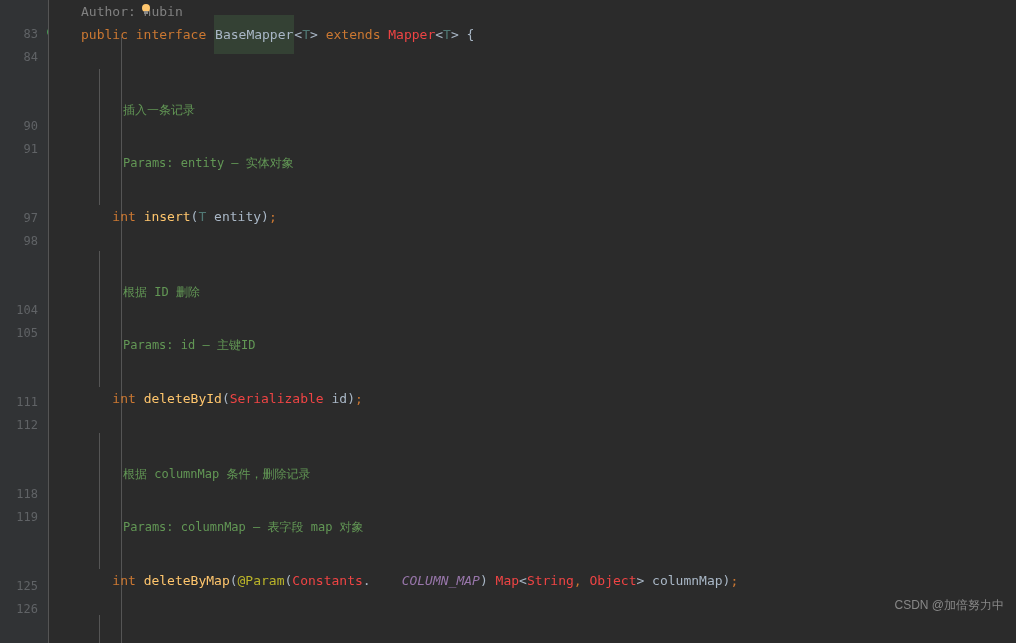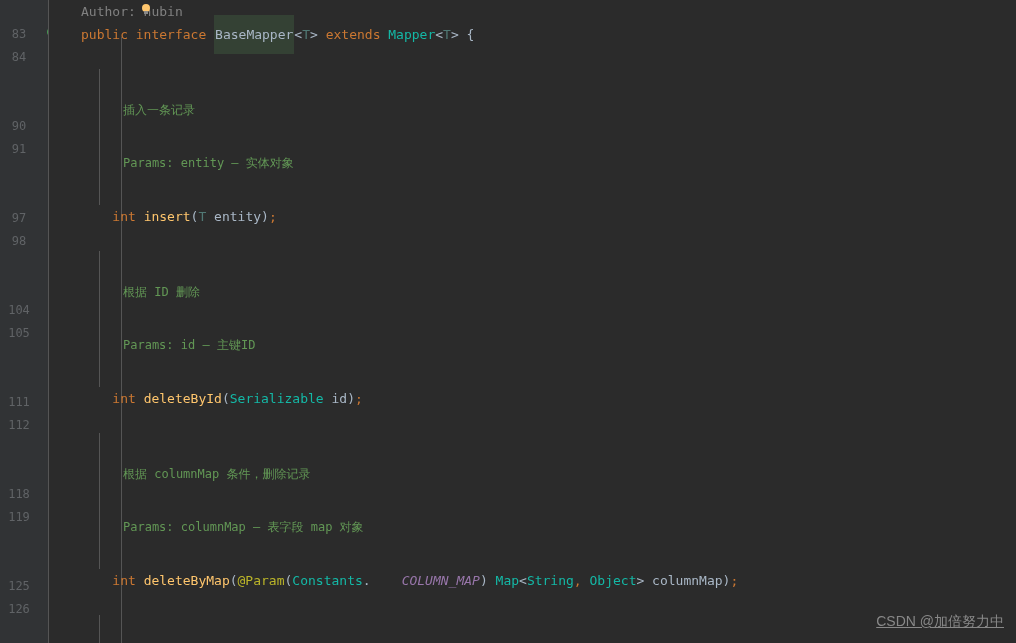--- a/index.html
+++ b/index.html
@@ -24,21 +24,20 @@
       text-align: right;
       padding-right: 10px;
       user-select: none;
       font-size: 12px;
       flex-shrink: 0;
     }
     .gutter-line {
       height: 23px;
       line-height: 23px;
       position: relative;
-      text-align: center;
     }
     .gutter-icon {
       position: absolute;
       left: 46px;
       top: 3px;
       width: 12px;
       height: 12px;
     }
     .bulb-icon {
       position: absolute;
@@ -69,39 +68,38 @@
       padding-left: 23px;
       white-space: pre;
     }
     .doc-line {
       height: 23px;
       line-height: 23px;
       color: #629755;
       font-size: 12px;
     }
     .kw { color: #cc7832; }
-    .type { color: #14b8a6; }
+    .type { color: #ef4444; }
     .typeparam { color: #507874; }
     .method { color: #ffc66d; }
     .param { color: #a9b7c6; }
     .anno { color: #bbb529; }
     .field { color: #9876aa; font-style: italic; margin-left: 31px; }
     .punct { color: #a9b7c6; }
     .op { color: #cc7832; }
     .bg-class { background: #344134; padding: 12px 1px; }
     .gray { color: #808080; }
     .watermark {
       position: absolute;
       right: 12px;
-      bottom: 12px;
+      bottom: 29px;
       color: #888;
-      font-size: 14px;
+      font-size: 12px;
       font-family: sans-serif;
       z-index: 10;
-      text-decoration: underline;
     }
     .body-indicator {
       position: absolute;
       left: 72px;
       top: 37px;
       bottom: 0;
       width: 1px;
       background: #555;
     }
   </style>

